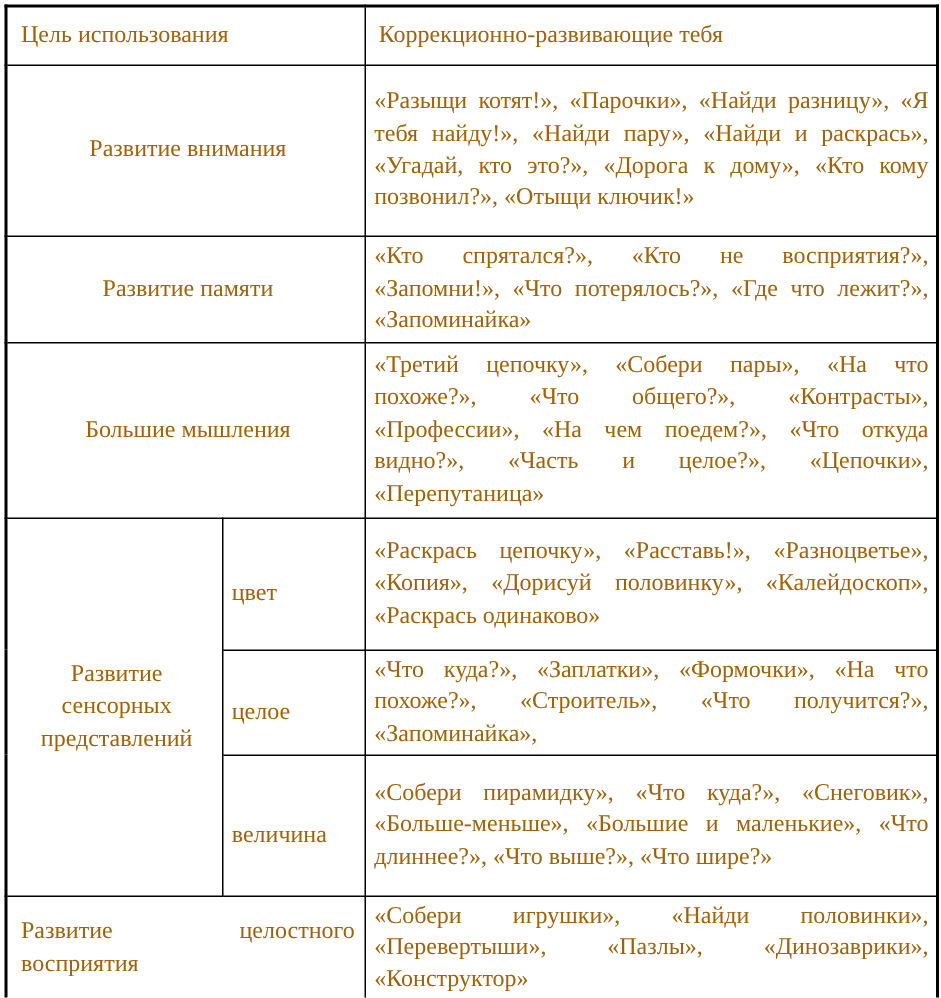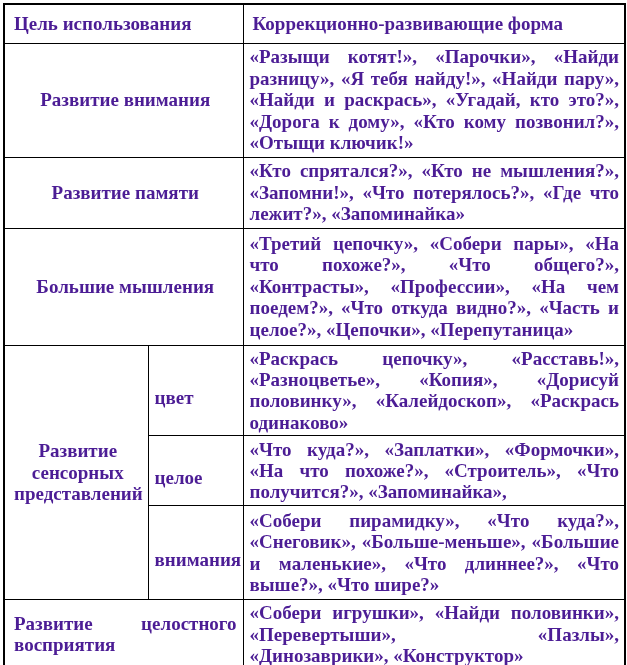--- a/index.html
+++ b/index.html
@@ -20,27 +20,26 @@
   table.doc-table {
     border-collapse: collapse;
     table-layout: fixed;
     width: 621px;
     border: 2px solid #000000;
     background: #ffffff;
   }
   table.doc-table td {
     border: 1.5px solid #000000;
     vertical-align: middle;
-    color: #4c1d95;
+    color: #a16207;
     font-family: "Liberation Serif", "DejaVu Serif", serif;
-    font-size: 19px;
+    font-size: 16px;
     line-height: 21.4px;
     box-sizing: border-box;
     overflow: hidden;
-    font-weight: bold;
   }
   td.goal-cell {
     padding: 2px 6px 2px 9px;
     text-align: center;
   }
   td.goal-cell.justified {
     text-align: justify;
     text-align-last: left;
   }
   td.subtype-cell {
@@ -73,51 +72,51 @@
   <table class="doc-table">
     <colgroup>
       <col style="width:144px">
       <col style="width:95px">
       <col style="width:382px">
     </colgroup>
 
     <tbody>
         <tr class="rh-header">
       <td colspan="2" class="header-cell">Цель использования</td>
-      <td class="header-cell">Коррекционно-развивающие форма</td>
+      <td class="header-cell">Коррекционно-развивающие тебя</td>
     </tr>
 
     <tr class="rh-attention">
       <td colspan="2" class="goal-cell">Развитие внимания</td>
       <td class="games-cell">«Разыщи котят!», «Парочки», «Найди разницу», «Я тебя найду!», «Найди пару», «Найди и раскрась», «Угадай, кто это?», «Дорога к дому», «Кто кому позвонил?», «Отыщи ключик!»</td>
     </tr>
 
     <tr class="rh-memory">
       <td colspan="2" class="goal-cell">Развитие памяти</td>
-      <td class="games-cell">«Кто спрятался?», «Кто не мышления?», «Запомни!», «Что потерялось?», «Где что лежит?», «Запоминайка»</td>
+      <td class="games-cell">«Кто спрятался?», «Кто не восприятия?», «Запомни!», «Что потерялось?», «Где что лежит?», «Запоминайка»</td>
     </tr>
 
     <tr class="rh-thinking">
       <td colspan="2" class="goal-cell">Большие мышления</td>
       <td class="games-cell">«Третий цепочку», «Собери пары», «На что похоже?», «Что общего?», «Контрасты», «Профессии», «На чем поедем?», «Что откуда видно?», «Часть и целое?», «Цепочки», «Перепутаница»</td>
     </tr>
 
     <tr class="rh-color">
       <td rowspan="3" class="goal-cell">Развитие сенсорных представлений</td>
       <td class="subtype-cell">цвет</td>
       <td class="games-cell">«Раскрась цепочку», «Расставь!», «Разноцветье», «Копия», «Дорисуй половинку», «Калейдоскоп», «Раскрась одинаково»</td>
     </tr>
 
     <tr class="rh-shape">
       <td class="subtype-cell">целое</td>
       <td class="games-cell">«Что куда?», «Заплатки», «Формочки», «На что похоже?», «Строитель», «Что получится?», «Запоминайка»,</td>
     </tr>
 
     <tr class="rh-size">
-      <td class="subtype-cell">внимания</td>
+      <td class="subtype-cell">величина</td>
       <td class="games-cell">«Собери пирамидку», «Что куда?», «Снеговик», «Больше-меньше», «Большие и маленькие», «Что длиннее?», «Что выше?», «Что шире?»</td>
     </tr>
 
     <tr class="rh-holistic">
       <td colspan="2" class="goal-cell justified">Развитие целостного восприятия</td>
       <td class="games-cell">«Собери игрушки», «Найди половинки», «Перевертыши», «Пазлы», «Динозаврики», «Конструктор»</td>
     </tr>
   </tbody>
     </table>
 </div>

